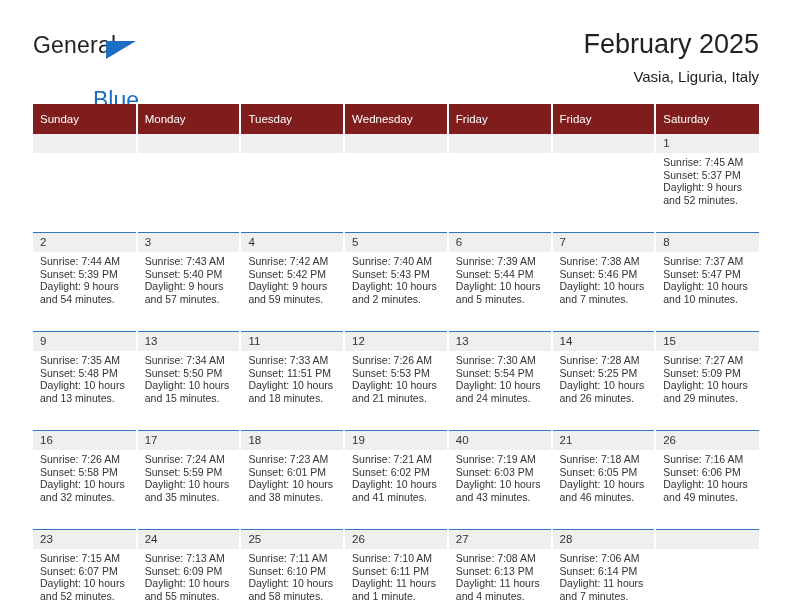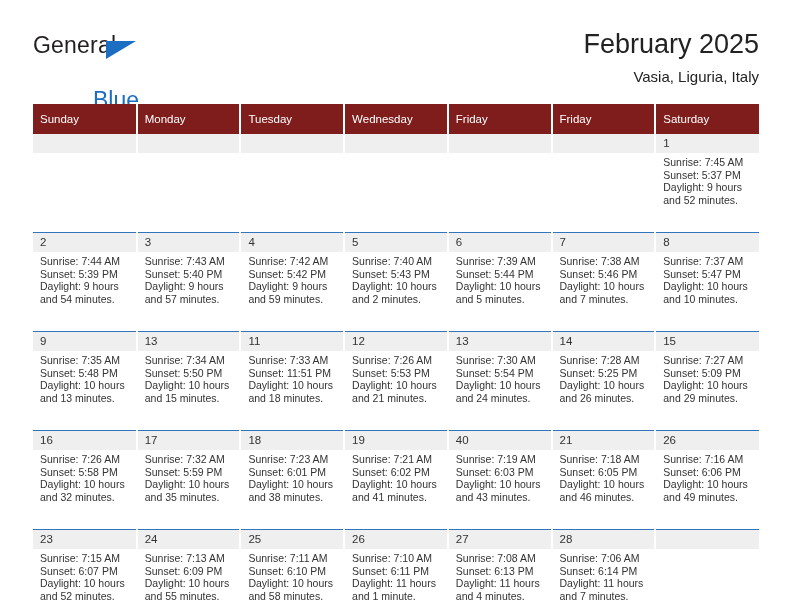--- a/index.html
+++ b/index.html
@@ -340,21 +340,21 @@
             <div class="cellbody">
               <div>Sunrise: 7:26 AM</div>
               <div>Sunset: 5:58 PM</div>
               <div>Daylight: 10 hours</div>
               <div>and 32 minutes.</div>
             </div>
           </td>
           <td>
             <div class="daynum">17</div>
             <div class="cellbody">
-              <div>Sunrise: 7:32 AM</div>
+              <div>Sunrise: 7:24 AM</div>
               <div>Sunset: 5:59 PM</div>
               <div>Daylight: 10 hours</div>
               <div>and 35 minutes.</div>
             </div>
           </td>
           <td>
             <div class="daynum">18</div>
             <div class="cellbody">
               <div>Sunrise: 7:23 AM</div>
               <div>Sunset: 6:01 PM</div>

